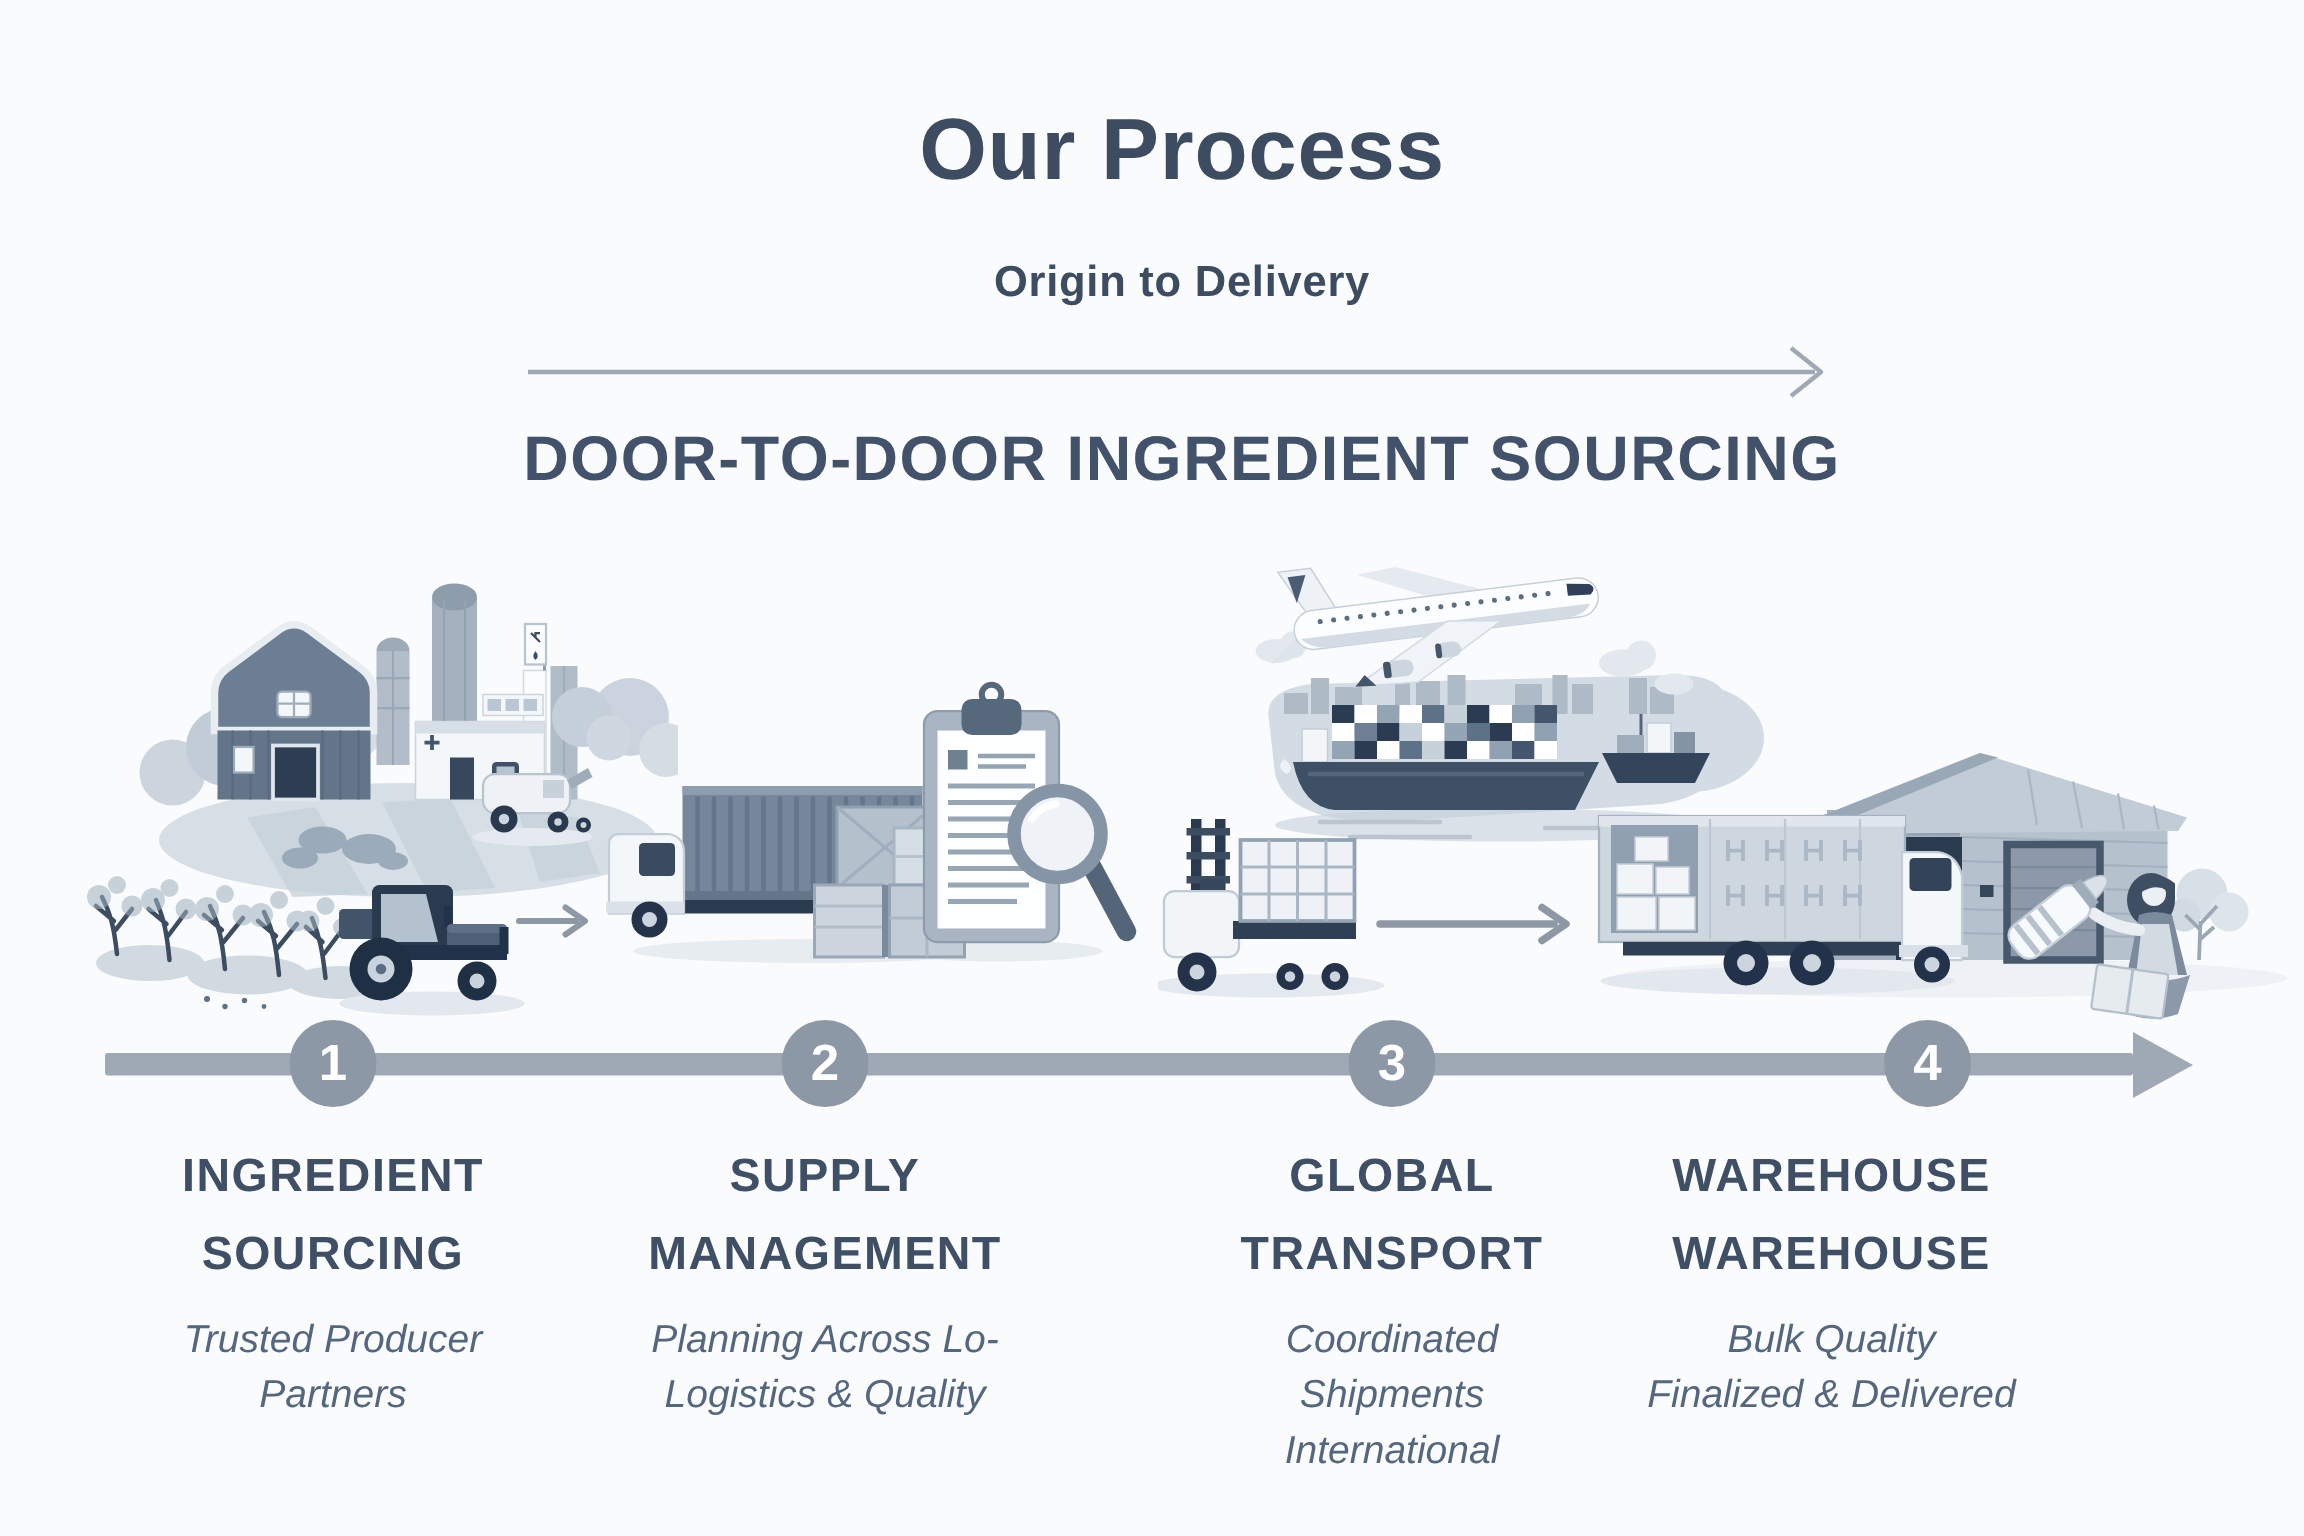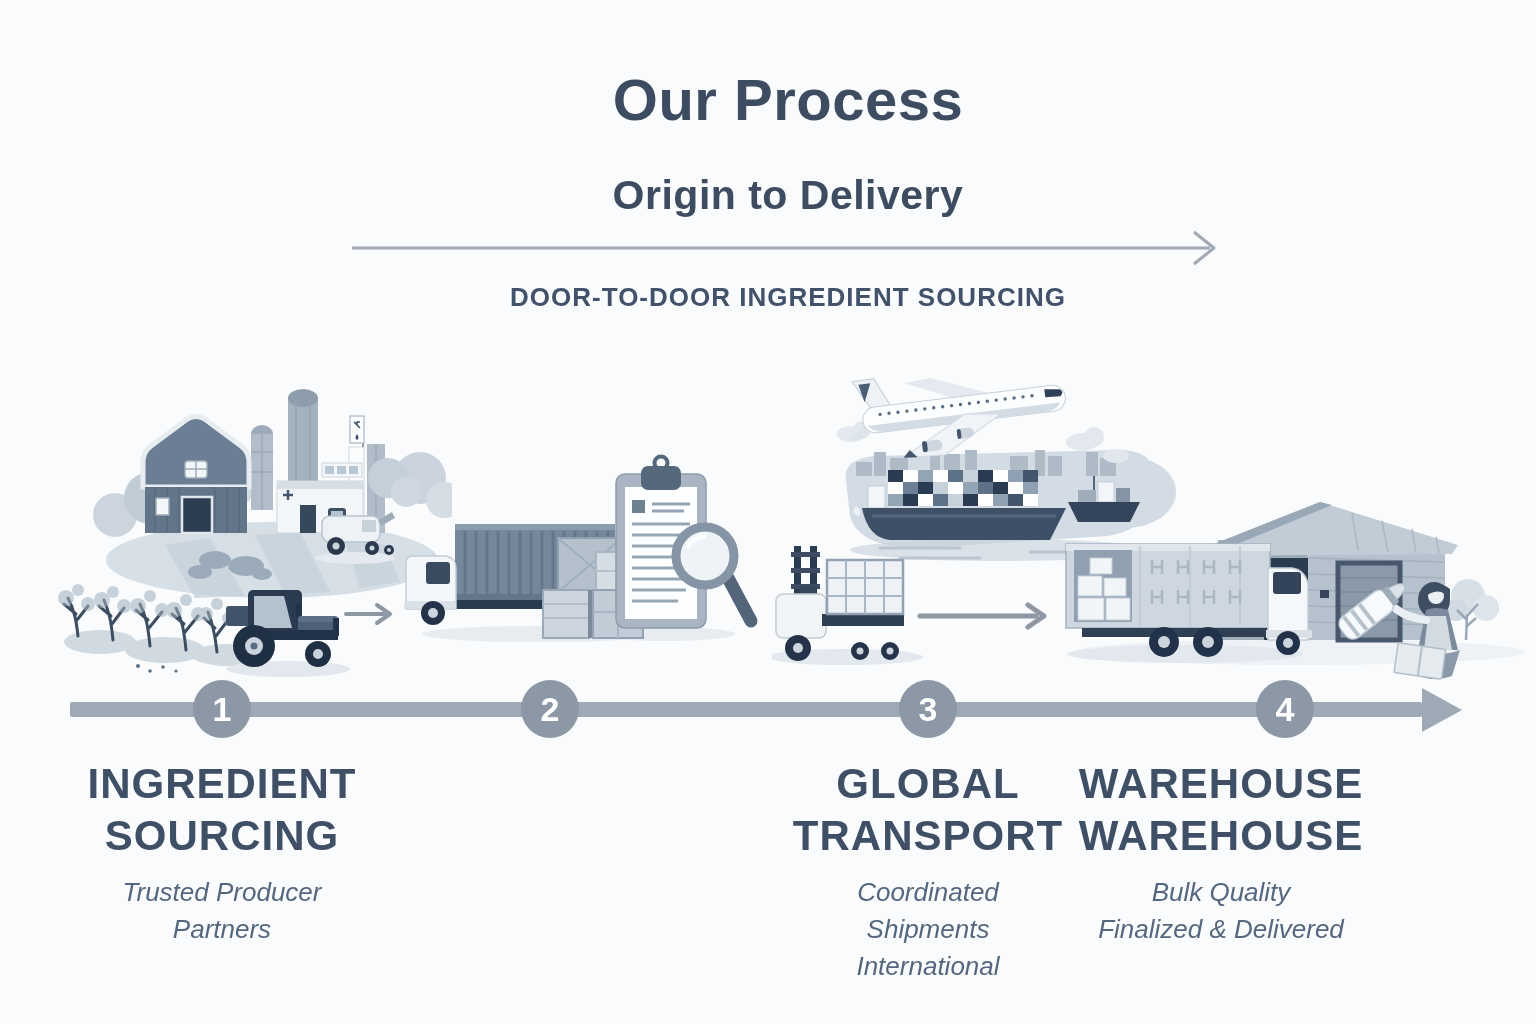--- a/index.html
+++ b/index.html
@@ -15,42 +15,42 @@
     --scene-arrow:#8e98a4;
   }
   *{margin:0;padding:0;box-sizing:border-box;}
   html,body{width:1536px;height:1024px;overflow:hidden;}
   body{font-family:"Liberation Sans","DejaVu Sans",sans-serif;background:var(--bg);}
   .canvas{position:relative;width:1388px;height:1024px;background:var(--bg);}
 
   .hdr-title{position:absolute;left:393px;top:66px;width:790px;text-align:center;
     font-size:58px;font-weight:700;color:var(--heading);letter-spacing:0.5px;}
   .hdr-sub{position:absolute;left:393px;top:172px;width:790px;text-align:center;
-    font-size:41px;font-weight:700;color:var(--heading);letter-spacing:0.5px;}
+    font-size:29px;font-weight:700;color:var(--heading);letter-spacing:0.5px;}
   .hdr-arrow{position:absolute;left:348px;top:228px;}
   .hdr-tagline{position:absolute;left:288px;top:282px;width:1000px;text-align:center;
-    font-size:26px;font-weight:700;color:var(--tagline);letter-spacing:1px;}
+    font-size:42px;font-weight:700;color:var(--tagline);letter-spacing:1px;}
 
   .scene{position:absolute;}
   #scene1{left:40px;top:372px;width:412px;height:308px;}
   #scene2{left:398px;top:442px;width:396px;height:250px;}
   #scene3{left:772px;top:362px;width:416px;height:306px;}
   #scene4{left:1056px;top:470px;width:470px;height:235px;}
 
   .tl-bar{position:absolute;left:70px;top:702px;width:1352px;height:15px;
     background:var(--bar);border-radius:2px;}
   .tl-head{position:absolute;left:1422px;top:688px;width:0;height:0;
     border-left:40px solid var(--bar);border-top:22px solid transparent;
     border-bottom:22px solid transparent;}
   .tl-node{position:absolute;top:680px;width:58px;height:58px;border-radius:50%;
     background:var(--circle);display:flex;align-items:center;justify-content:center;}
   .tl-node span{color:var(--circle-num);font-size:34px;font-weight:700;}
 
   .step-col{position:absolute;top:758px;width:340px;text-align:center;}
-  .step-title div{font-size:42px;font-weight:700;color:var(--step-title);
+  .step-title div{font-size:31px;font-weight:700;color:var(--step-title);
     letter-spacing:1px;line-height:52px;}
   .step-desc{margin-top:12px;}
   .step-desc div{font-size:26px;font-style:italic;color:var(--step-desc);line-height:37px;}
 </style>
 </head>
 <body>
 
 <div class="canvas">
 
   <div class="hdr-title">Our Process</div>
@@ -549,20 +549,30 @@
     <div class="step-title">
       <div>INGREDIENT</div>
       <div>SOURCING</div>
     </div>
     <div class="step-desc">
       <div>Trusted Producer</div>
       <div>Partners</div>
     </div>
   </div>
 
+  <div class="step-col" style="left:380px">
+    <div class="step-title">
+      <div>SUPPLY</div>
+      <div>MANAGEMENT</div>
+    </div>
+    <div class="step-desc">
+      <div>Planning Across Lo-</div>
+      <div>Logistics &amp; Quality</div>
+    </div>
+  </div>
 
   <div class="step-col" style="left:758px">
     <div class="step-title">
       <div>GLOBAL</div>
       <div>TRANSPORT</div>
     </div>
     <div class="step-desc">
       <div>Coordinated</div>
       <div>Shipments</div>
       <div>International</div>

